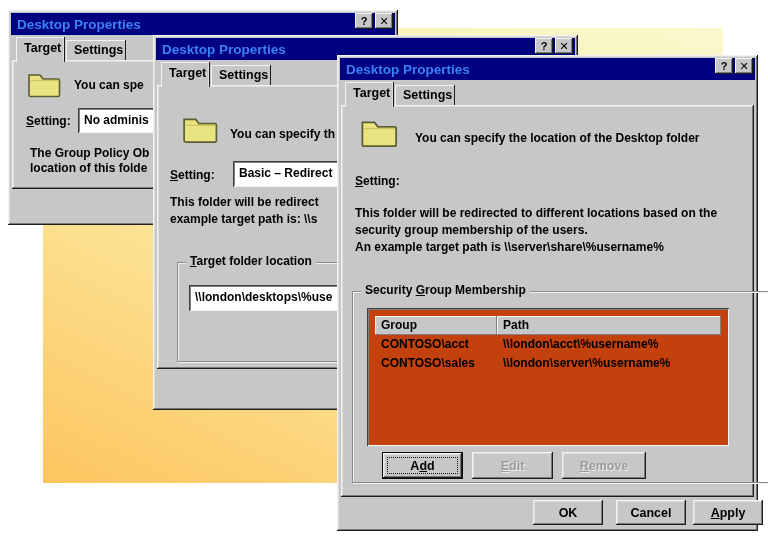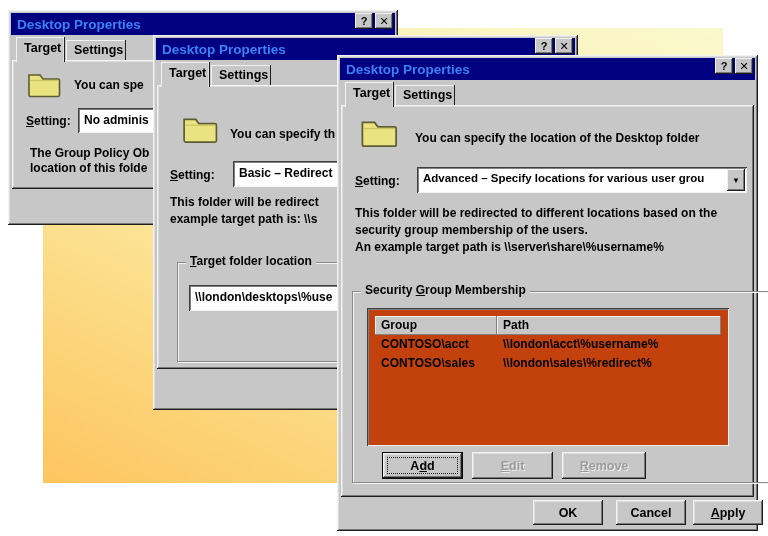--- a/index.html
+++ b/index.html
@@ -225,26 +225,20 @@
   <div class="page" style="left:4px; top:50px; width:413px; height:392px;"></div>
 
   <svg class="folder" style="left:23px; top:63px; z-index:3;" width="38" height="31" viewBox="0 0 34 28">
     <path d="M2 4 h11 l3 4 h15 a1.5 1.5 0 0 1 1.5 1.5 V24 a1.5 1.5 0 0 1 -1.5 1.5 H3.5 A1.5 1.5 0 0 1 2 24 Z" fill="#e9e47f" stroke="#5d5d33" stroke-width="1.6"></path>
     <path d="M3.5 9.5 h28" stroke="#cdc464" stroke-width="1.2"></path>
   </svg>
   <div class="txt nowrap" style="left:78px; top:76px; width:330px; z-index:3;">You can specify the location of the Desktop folder</div>
 
   <div class="txt" style="left:18px; top:119px; z-index:3;">
     <span class="u">S</span><span>etting:</span>
-  </div>
-  <div class="combo" style="left:80px; top:112px; width:330px; height:26px; z-index:3; font-size:11.5px; padding-right:22px;">
-    <span>Advanced – Specify locations for various user grou</span>
-    <div class="drop-btn">
-      <span>▼</span>
-    </div>
   </div>
 
   <div class="txt" style="left:18px; top:151px; z-index:3;">This folder will be redirected to different locations based on the</div>
   <div class="txt" style="left:18px; top:168px; z-index:3;">security group membership of the users.</div>
   <div class="txt" style="left:18px; top:185px; z-index:3;">An example target path is \\server\share\%username%</div>
 
   <div class="groupbox" style="left:15px; top:236px; width:443px; height:192px; z-index:3;">
     <div class="group-label">
       <span>Security </span><span class="u">G</span><span>roup Membership</span>
     </div>
@@ -253,21 +247,21 @@
       <div class="list-header">
         <div class="hcell c1">Group</div>
         <div class="hcell c2">Path</div>
       </div>
       <div class="list-row">
         <div class="rcell c1">CONTOSO\acct</div>
         <div class="rcell c2">\\london\acct\%username%</div>
       </div>
       <div class="list-row">
         <div class="rcell c1">CONTOSO\sales</div>
-        <div class="rcell c2">\\london\sales\%redirect%</div>
+        <div class="rcell c2">\\london\server\%username%</div>
       </div>
     </div>
 
     <div class="btn default focused" style="left:16px; top:160px; width:81px; height:27px;">
       <span><span>A</span><span class="u">d</span><span>d</span></span>
     </div>
     <div class="btn disabled" style="left:106px; top:160px; width:81px; height:27px;">
       <span><span class="u">E</span><span>dit</span></span>
     </div>
     <div class="btn disabled" style="left:196px; top:160px; width:84px; height:27px;">

